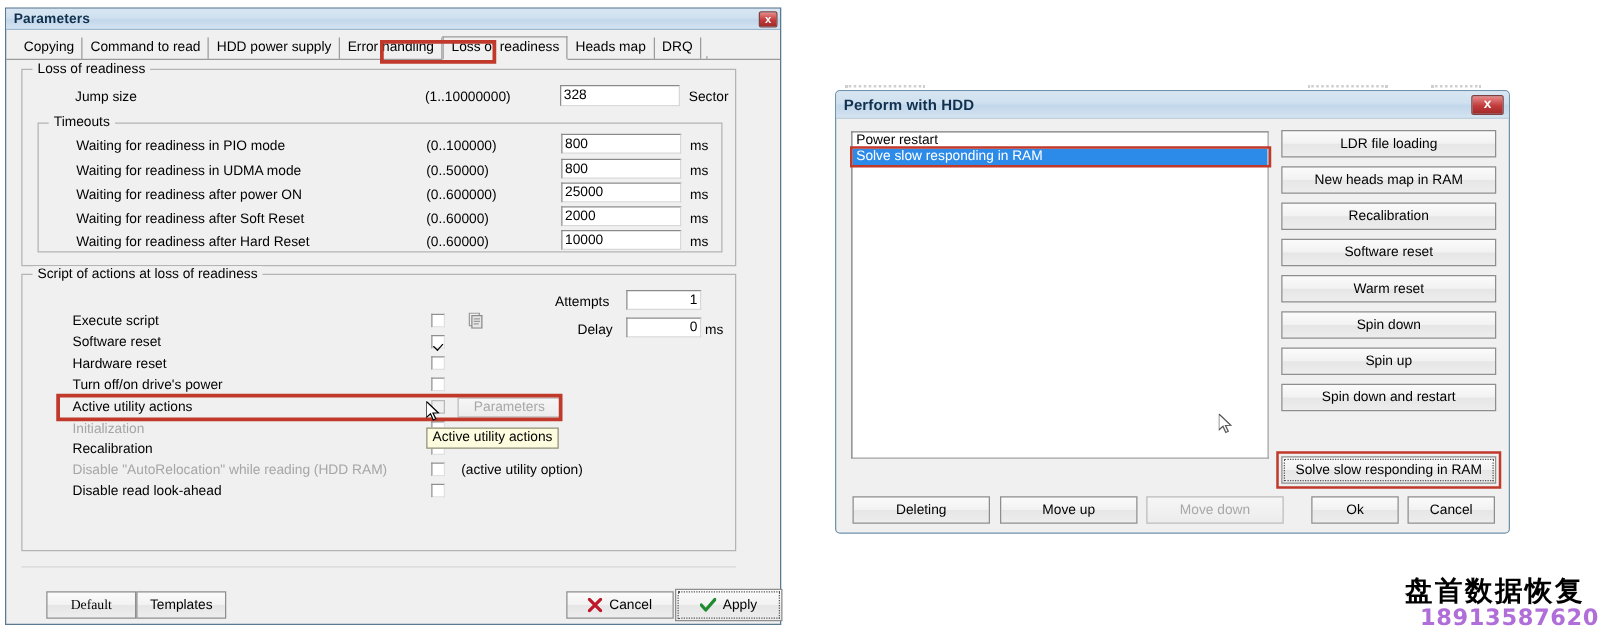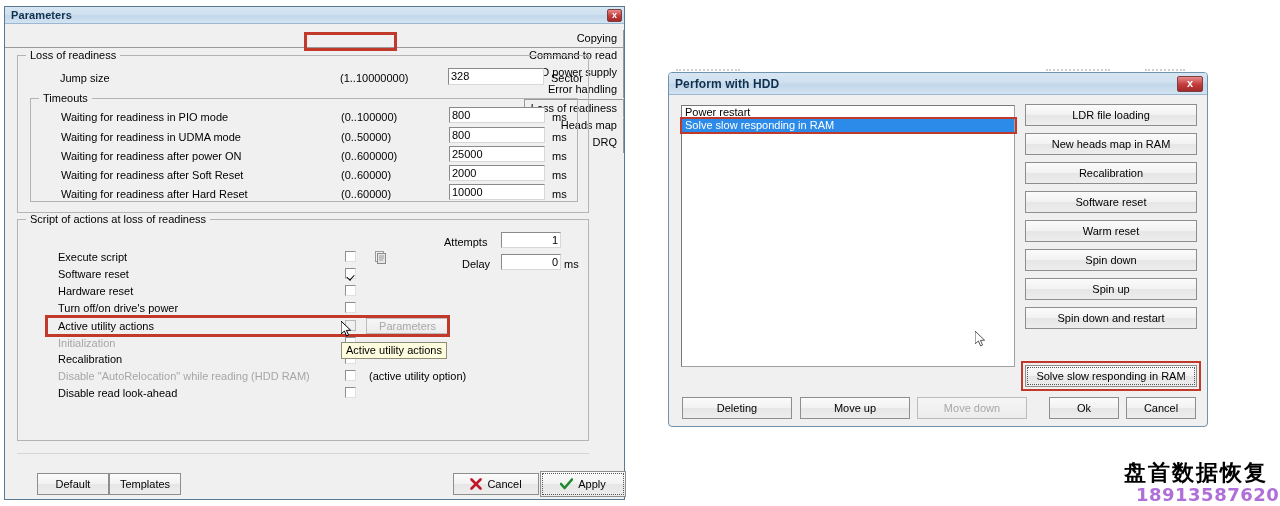--- a/index.html
+++ b/index.html
@@ -187,21 +187,21 @@
 <div id="root">
 
   <div class="win" id="params-window" style="left:4px; top:6px; width:621px; height:494px;">
 
     <div class="titlebar">
       <span class="ttl">Parameters</span>
       <span class="sp"></span>
       <span class="closebtn">x</span>
     </div>
 
-    <div class="tabrow" id="tabstrip" style="margin-top:6px;flex-direction:column;">
+    <div class="tabrow" id="tabstrip" style="margin-top:6px;">
       <span class="tab">Copying</span>
       <span class="tab">Command to read</span>
       <span class="tab">HDD power supply</span>
       <span class="tab">Error handling</span>
       <span class="tab sel">Loss of readiness</span>
       <span class="tab">Heads map</span>
       <span class="tab">DRQ</span>
       <span class="tab blank"></span>
     </div>
 
@@ -298,21 +298,21 @@
     <div class="cursor" style="left:336px; top:314px;">
       <svg viewBox="0 0 12 18" width="12" height="18">
         <polygon points="0,0 0,13 3.4,10 5.6,15 7.6,14 5.4,9.4 9.6,9.2" fill="#ffffff" stroke="#000000" stroke-width="1"></polygon>
       </svg>
     </div>
 
     <div class="tooltip" style="left:336px; top:335px;">Active utility actions</div>
 
     <div class="hr-sep" style="left:12px; top:446px; width:572px;"></div>
 
-    <div class="btn" style="left:32px; top:466px; width:72px; height:22px;">Default</div>
+    <div class="btn" style="left:32px; top:466px; width:72px; height:22px;font-family:Liberation Serif, serif;">Default</div>
     <div class="btn" style="left:104px; top:466px; width:72px; height:22px;">Templates</div>
 
     <div class="btn" style="left:448px; top:466px; width:86px; height:22px;">
       <span style="display:inline-flex;margin-right:5px;">
         <svg viewBox="0 0 12 12" width="12" height="12">
           <path d="M1.5 1.5 L10.5 10.5 M10.5 1.5 L1.5 10.5" stroke="#c0182b" stroke-width="2.6" stroke-linecap="round"></path>
         </svg>
       </span>
       <span>Cancel</span>
     </div>

